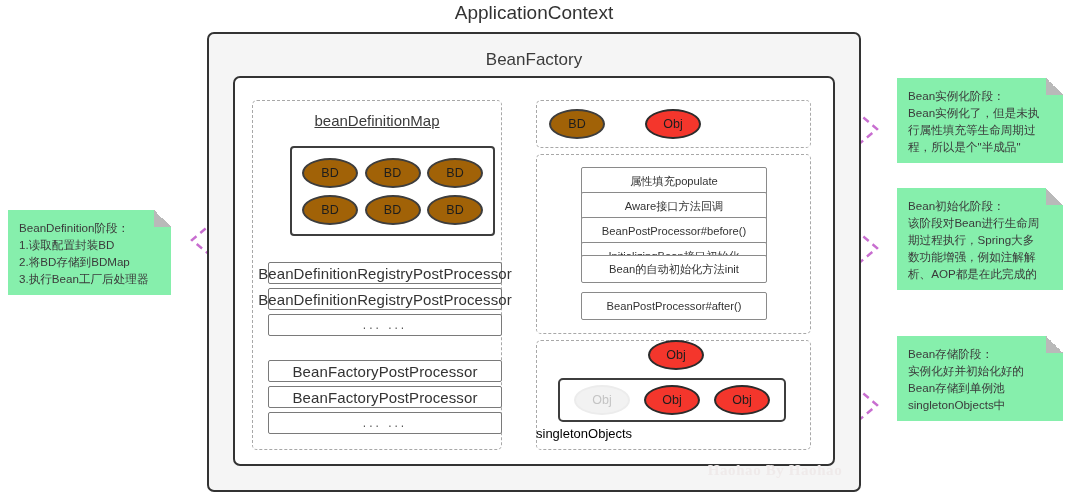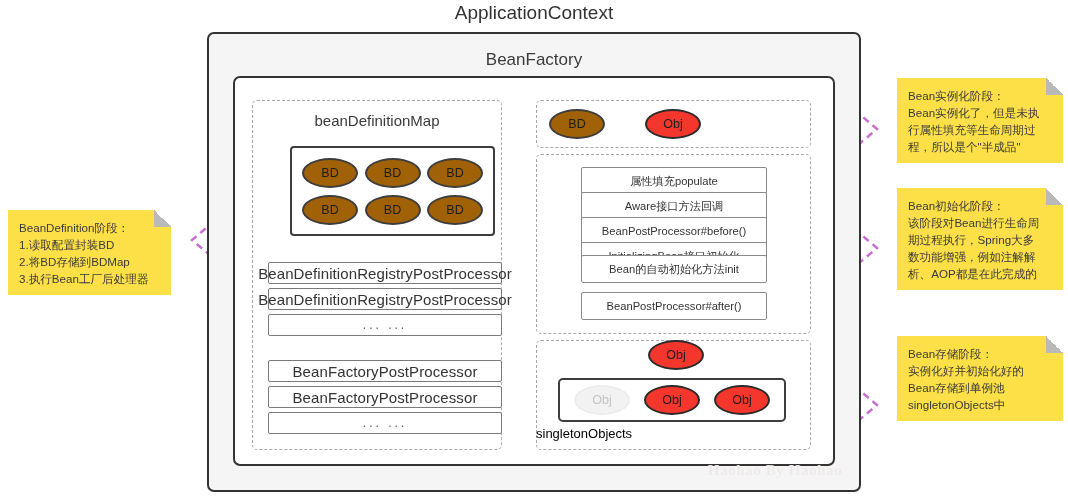--- a/index.html
+++ b/index.html
@@ -14,21 +14,21 @@
   
   .outer-frame{left:207px;top:32px;width:654px;height:460px;border:2.5px solid #333;
                border-radius:7px;background:#f5f5f5;}
   .inner-frame{left:233px;top:76px;width:602px;height:390px;border:2.5px solid #333;
                border-radius:7px;background:#ffffff;}
 
   .dashed{border:1.6px dashed #a8a8a8;border-radius:5px;background:transparent;}
 
   
   #grp-bdmap{left:252px;top:100px;width:250px;height:350px;}
-  #bdmap-label{left:252px;top:112px;width:250px;text-align:center;font-size:15px;color:#3b3b3b;}
+  #bdmap-label{left:252px;top:112px;width:250px;text-align:center;font-size:15px;color:#3b3b3b;text-decoration:underline;}
   #bd-box{left:290px;top:146px;width:205px;height:90px;border:2px solid #3d3d3d;
           border-radius:4px;background:#fff;}
   .bd-grid{position:absolute;left:0;top:0;width:100%;height:100%;
            display:flex;flex-direction:column;justify-content:center;gap:7px;padding:6px 10px;box-sizing:border-box;}
   .bd-row{display:flex;justify-content:space-between;}
   .ellipse{width:56px;height:30px;border-radius:50%;display:flex;align-items:center;
            justify-content:center;font-size:12.5px;box-sizing:border-box;}
   .bd-ell{background:#a16207;border:2px solid #3d3d3d;color:#1d1d1d;}
   .obj-ell{background:#f4362c;border:2.4px solid #2b2b2b;color:#1d1d1d;}
   .obj-ghost{background:#f2f2f2;border:2px solid #ececec;color:#c4c4c4;}
@@ -51,21 +51,21 @@
             font-size:11.2px;color:#333;}
 
   #obj-mid{left:648px;top:340px;}
   #single-box{left:558px;top:378px;width:228px;height:44px;border:2.2px solid #3d3d3d;
               border-radius:5px;background:#fff;}
   .single-inner{position:absolute;left:0;top:0;width:100%;height:100%;display:flex;
                 align-items:center;justify-content:space-evenly;}
   #single-label{left:536px;top:426px;width:275px;text-align:left;font-size:13px;color:#000000;}
 
   
-  .note{background:#fde047;font-size:11.6px;line-height:17px;color:#3a3a3a;
+  .note{background:#86efac;font-size:11.6px;line-height:17px;color:#3a3a3a;
         padding:9px 10px 8px 11px;}
   .note .fold{position:absolute;right:0;top:0;width:17px;height:17px;
               background:linear-gradient(225deg,#ffffff 0 50%,#b9b9b9 50% 100%);}
   #note-left{left:8px;top:210px;width:163px;}
   #note-r1{left:897px;top:78px;width:166px;}
   #note-r2{left:897px;top:188px;width:166px;}
   #note-r3{left:897px;top:336px;width:166px;}
 
   .note-line{white-space:nowrap;}
 

